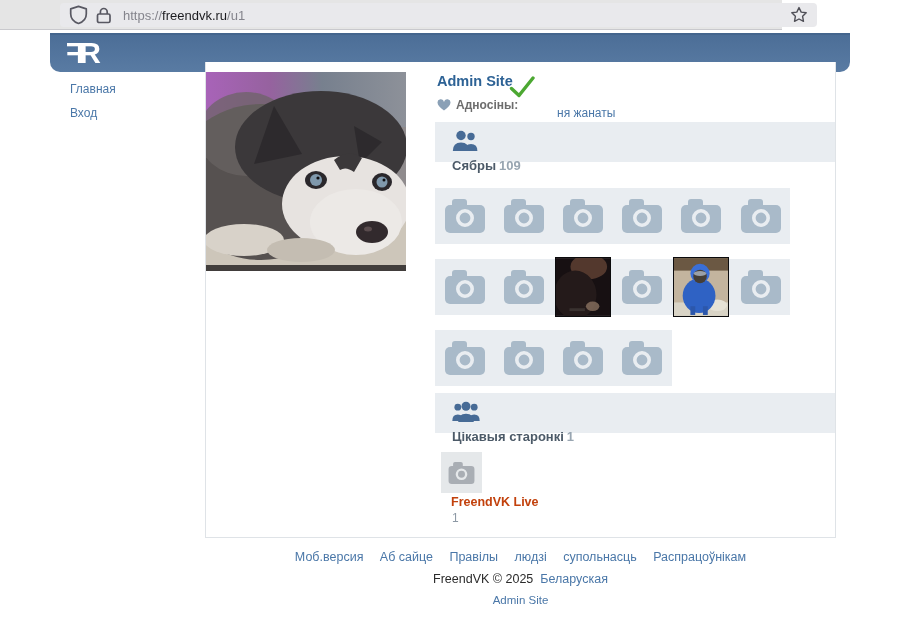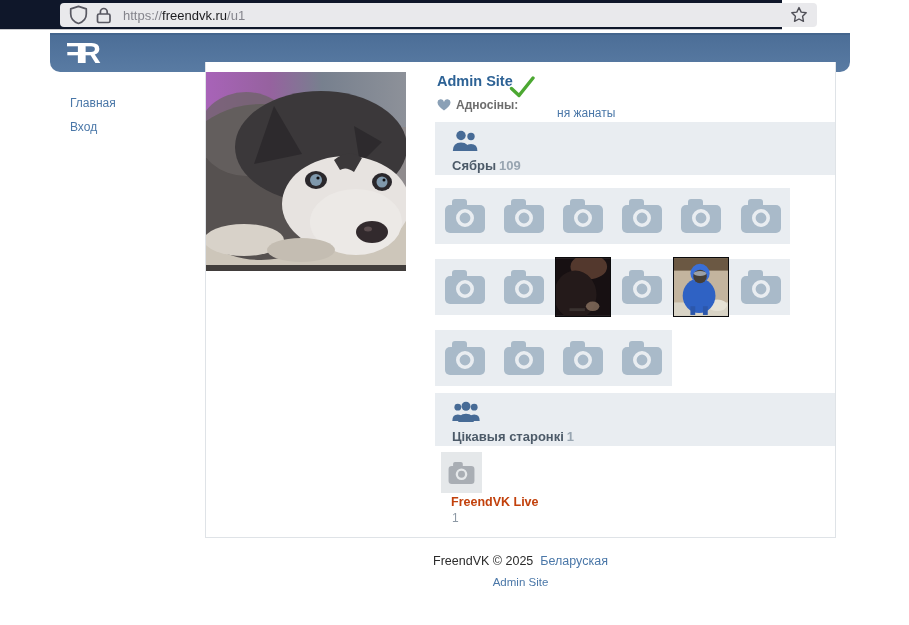--- a/index.html
+++ b/index.html
@@ -5,21 +5,21 @@
   * { box-sizing: border-box; }
   html,body { margin:0; padding:0; background:#fff; }
   body {
     width:909px; height:625px; position:relative; overflow:hidden;
     font-family:"Liberation Sans", sans-serif;
   }
 
   
   .chrome {
     position:absolute; left:0; top:0; width:782px; height:30px;
-    background:#0f172a; border-bottom:1px solid #c9c9cd;
+    background:#e5e5e5; border-bottom:1px solid #c9c9cd;
   }
   .urlbar {
     position:absolute; left:60px; top:3px; width:757px; height:24px;
     background:#e9e9ec; border-radius:4px;
     display:flex; align-items:center; padding:0 9px; gap:7px;
   }
   .urlbar svg { flex:0 0 auto; display:block; }
   .url-text { font-size:13px; color:#1b1b1f; margin-left:4px; flex:1 1 auto; white-space:nowrap; }
   .url-text .dim { color:#84848c; }
   .star-wrap { margin-left:auto; }
@@ -32,21 +32,21 @@
     border-radius:0 0 10px 10px;
   }
   .logo {
     position:absolute; left:16px; top:0px; color:#ffffff;
     font-size:30px; font-weight:bold; line-height:36px; cursor:pointer;
   }
   .logo-f { display:inline-block; transform:scaleX(-1); }
   .logo-r { display:inline-block; margin-left:-5px; }
 
   
-  .sidebar { position:absolute; left:70px; top:96px; }
+  .sidebar { position:absolute; left:70px; top:82px; }
   .sidebar a { display:block; font-size:12px; color:#4a77a8; text-decoration:none; margin-bottom:10px; cursor:pointer; }
 
   
   .content {
     position:absolute; left:205px; top:62px; width:631px; height:476px;
     background:#fff; border:1px solid #dfe3e7; border-top:none;
   }
   .avatar { position:absolute; left:0px; top:10px; width:200px; height:199px; cursor:pointer; }
   .avatar svg { display:block; }
 
@@ -54,21 +54,21 @@
     position:absolute; left:231px; top:11px;
     font-size:14.5px; font-weight:bold; color:#2d6295;
   }
   .verified { position:absolute; left:303px; top:14px; }
 
   .rel-heart { position:absolute; left:231px; top:35px; }
   .rel-label { position:absolute; left:250px; top:36px; font-size:12px; color:#6d6d6d;font-weight:bold; }
   .rel-value { position:absolute; left:351px; top:36px; font-size:12px; color:#4a77a8; text-decoration:none; cursor:pointer;margin-top:8px; }
 
   .module {
-    position:absolute; left:229px; width:400px; height:53px;
+    position:absolute; left:229px; width:400px; height:40px;
     background:#e9edf1; padding:8px 0 0 17px; cursor:pointer;
   }
   .module .ttl { margin-top:2px; font-size:13px; font-weight:bold; color:#4c5a68; }
   .module .cnt { color:#98a5b1; margin-left:3px; }
   .mod-friends { top:60px; }
   .mod-pages   { top:331px; }
 
   .friends-grid { position:absolute; left:229px; top:126px; }
   .friend-row {
     height:56px; background:#e9edf1; margin-bottom:15px;
@@ -347,15 +347,23 @@
       <rect x="0" y="6" width="40" height="28" rx="5" fill="#a9aeb4"></rect>
       <rect x="7" y="0" width="15" height="12" rx="3" fill="#a9aeb4"></rect>
       <circle cx="20" cy="19" r="7.2" fill="none" stroke="#e5e8ea" stroke-width="3.6"></circle>
     </svg>
   </div>
   <a class="live-title">FreendVK Live</a>
   <div class="live-count">1</div>
 </div>
 
 <div class="footer">
+  <div class="flinks">
+    <a>Моб.версия</a>
+    <a>Аб сайце</a>
+    <a>Правілы</a>
+    <a>людзі</a>
+    <a>супольнасць</a>
+    <a>Распрацоўнікам</a>
+  </div>
   <div class="fcopy"><span>FreendVK © 2025</span><a>Беларуская</a></div>
   <div class="fadmin"><a>Admin Site</a></div>
 </div>
 
 </body></html>

